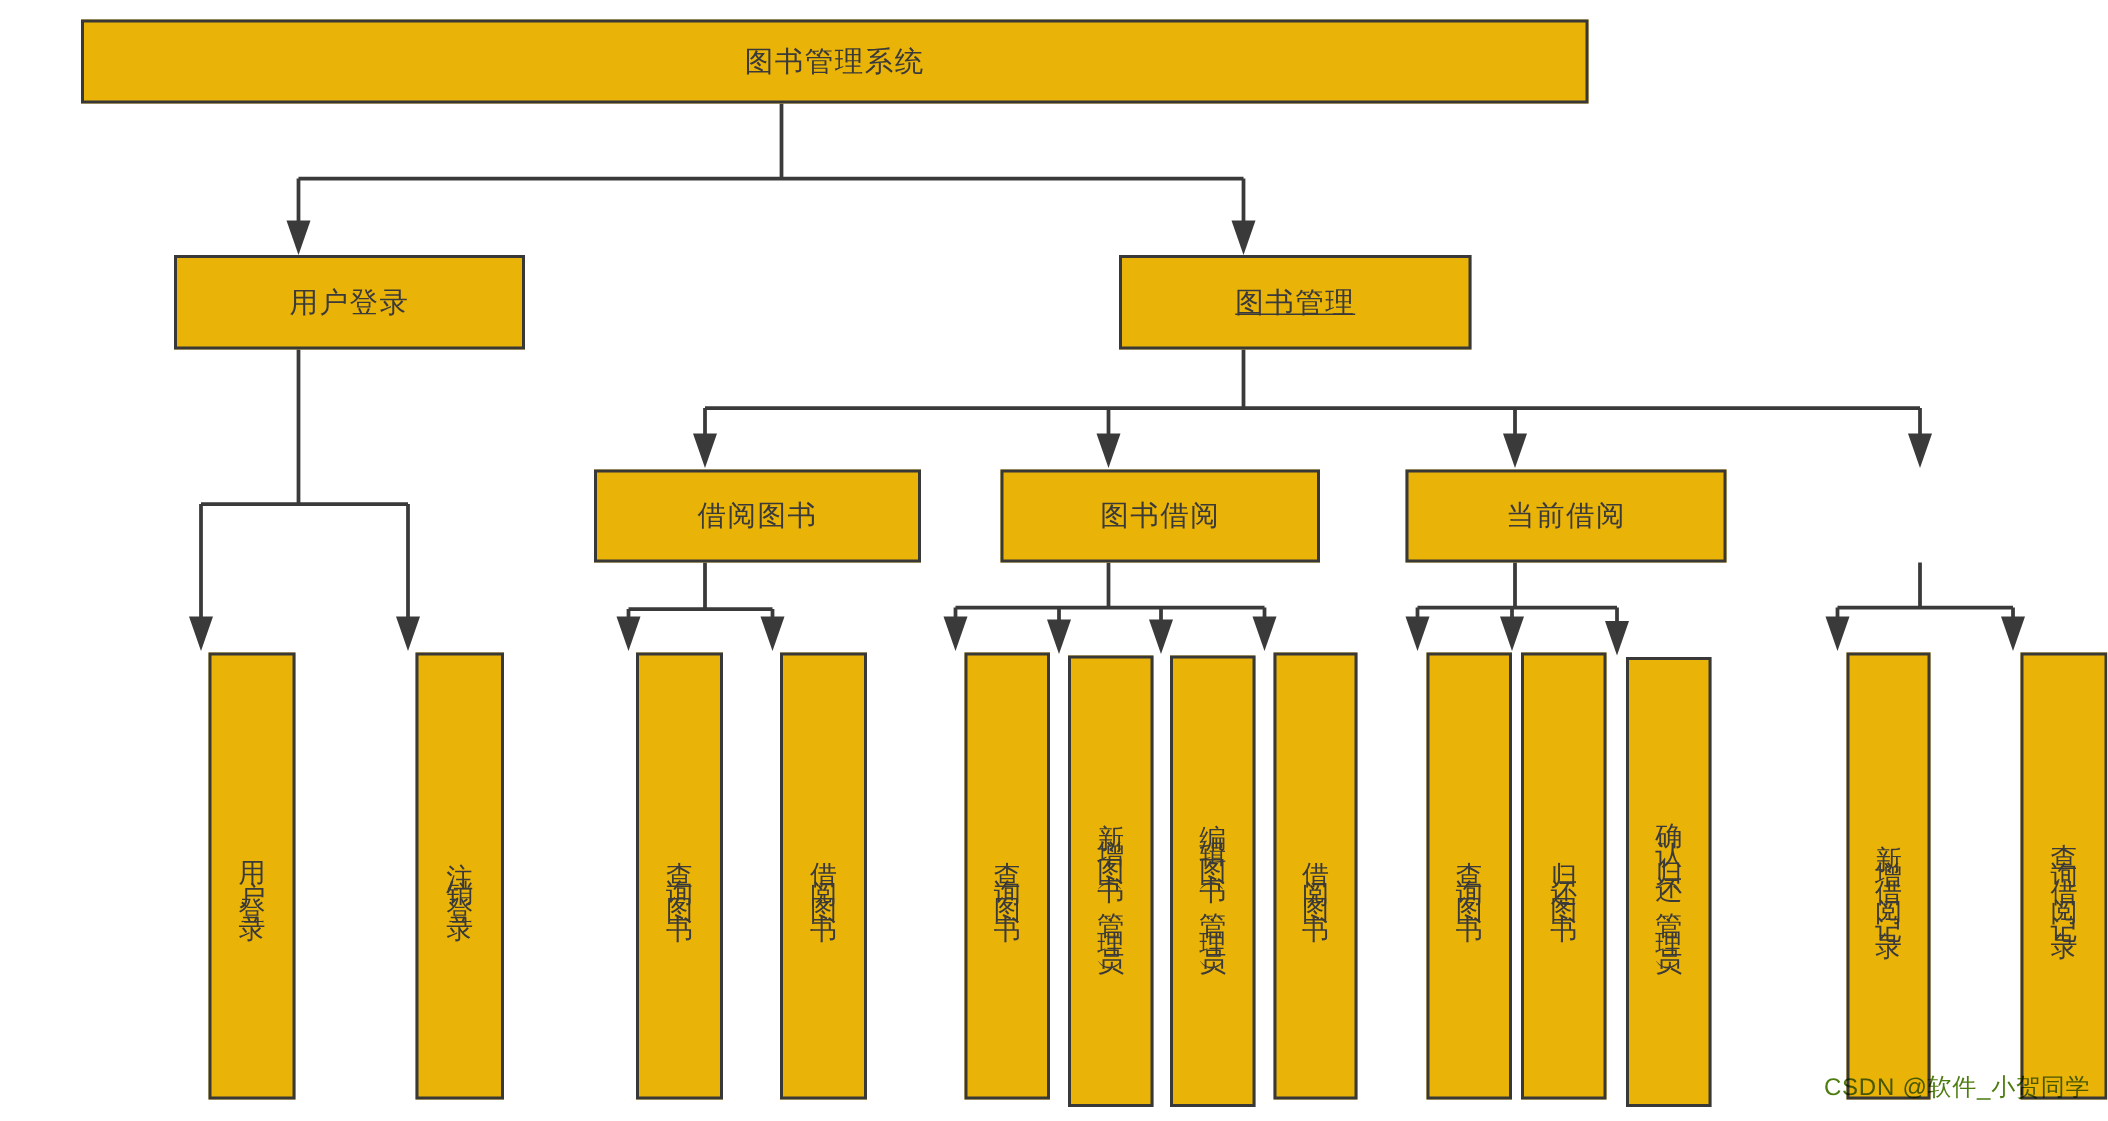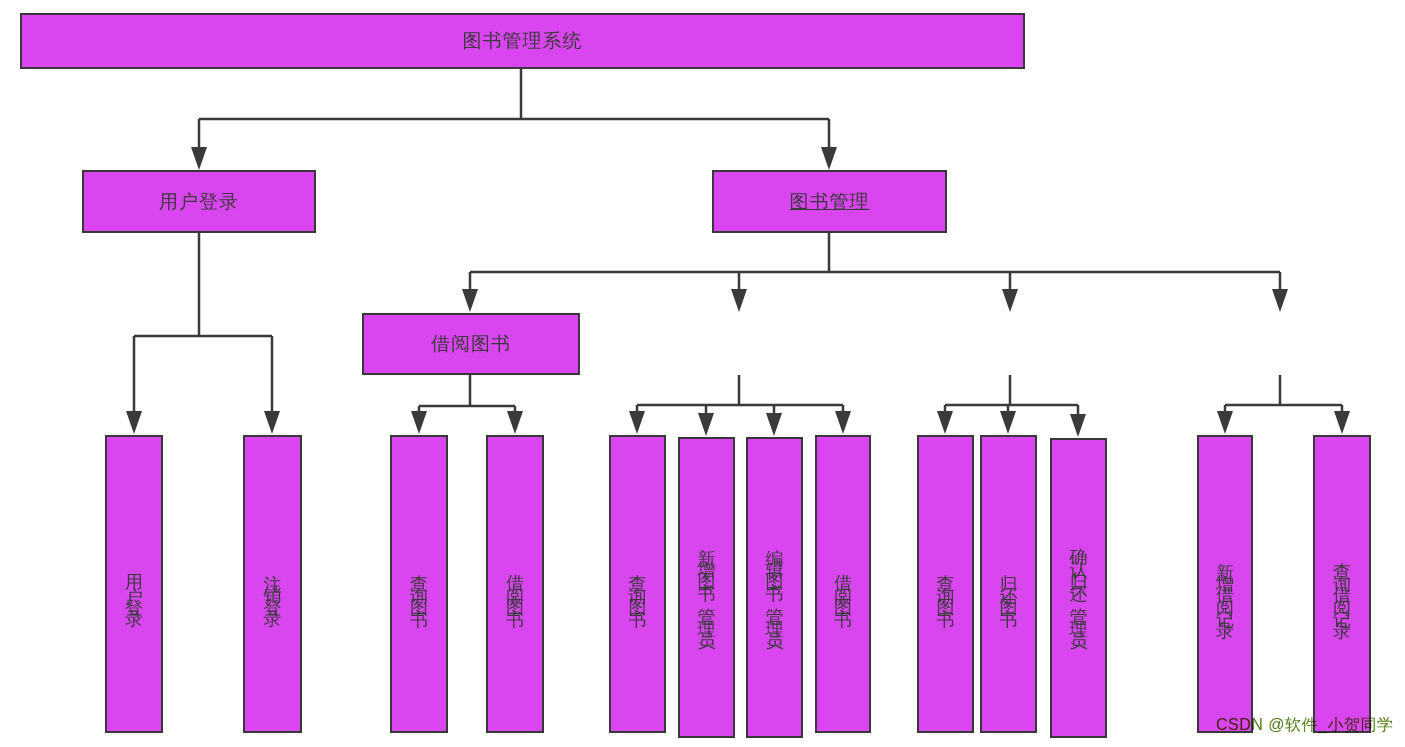--- a/index.html
+++ b/index.html
@@ -12,27 +12,28 @@
     overflow: hidden;
   }
   .wires {
     position: absolute;
     left: 0; top: 0;
     z-index: 1;
   }
   .node, .vnode {
     position: absolute;
     box-sizing: border-box;
-    background: #d946ef;
+    background: #eab308;
     border: 2.5px solid #383838;
     display: flex;
     align-items: center;
     justify-content: center;
     color: #3a3a3a;
     z-index: 2;
+    margin-left: 34px;
   }
   .node { font-size: 19px; letter-spacing: 1px; }
   .vnode .vtext {
     writing-mode: vertical-rl;
     text-orientation: mixed;
     font-size: 18px;
     line-height: 1;
     letter-spacing: 12px;
     color: #3a3a3a;
     white-space: nowrap;
@@ -97,20 +98,26 @@
   <div class="node" style="left:82px; top:170px; width:234px; height:63px;">
     <span>用户登录</span>
   </div>
   <div class="node" style="left:712px; top:170px; width:235px; height:63px;text-decoration:underline;">
     <span>图书管理</span>
   </div>
 
   <div class="node" style="left:362px; top:313px; width:218px; height:62px;">
     <span>借阅图书</span>
   </div>
+  <div class="node" style="left:633px; top:313px; width:213px; height:62px;">
+    <span>图书借阅</span>
+  </div>
+  <div class="node" style="left:903px; top:313px; width:214px; height:62px;">
+    <span>当前借阅</span>
+  </div>
 
   <div class="vnode" style="left:105px; top:435px; width:58px; height:298px;">
     <span class="vtext">用户登录</span>
   </div>
   <div class="vnode" style="left:243px; top:435px; width:59px; height:298px;">
     <span class="vtext">注销登录</span>
   </div>
 
   <div class="vnode" style="left:390px; top:435px; width:58px; height:298px;">
     <span class="vtext">查询图书</span>

